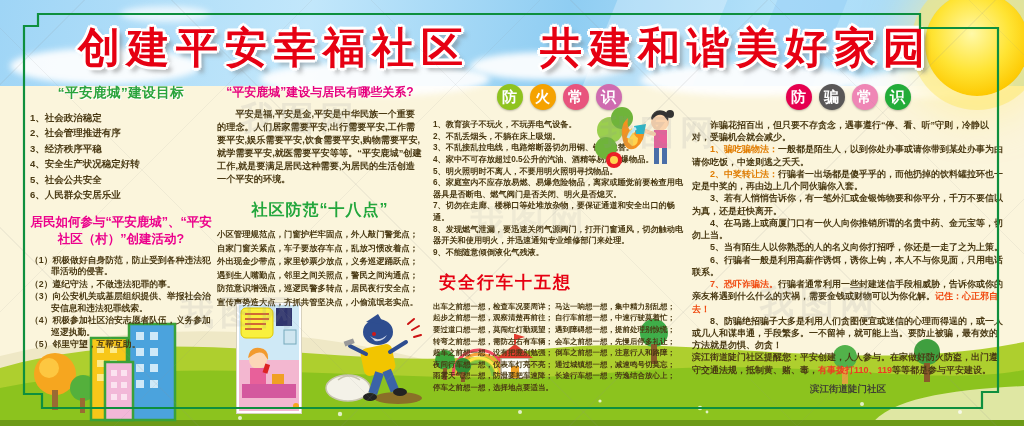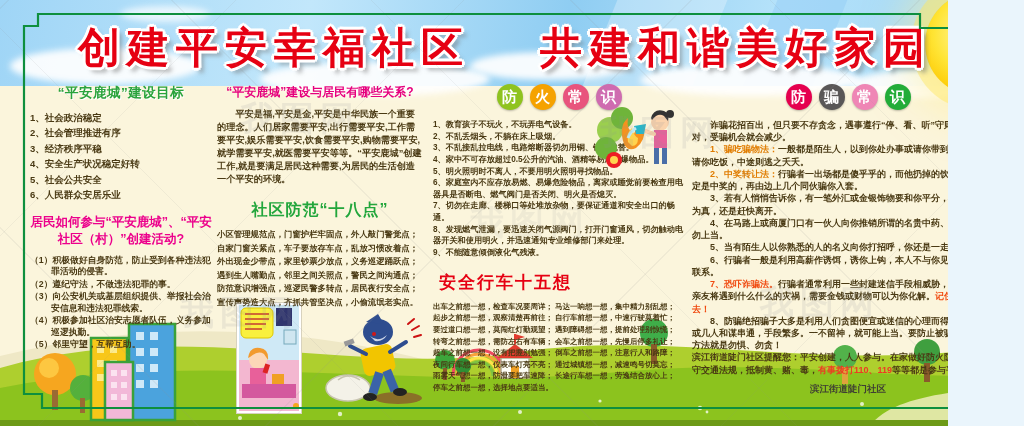--- a/index.html
+++ b/index.html
@@ -1,17 +1,17 @@
 <!DOCTYPE html>
 <html><head>
 <meta charset="utf-8">
 <style>
   html,body{margin:0;padding:0;}
   body{font-family:"Liberation Sans","DejaVu Sans",sans-serif;background:#eaf5fc;}
-  #board{position:relative;width:948px;height:426px;overflow:hidden;background:#fbf5dc;}
+  #board{position:relative;width:1024px;height:426px;overflow:hidden;background:#fbf5dc;}
 
   
   .sky{position:absolute;left:0;top:0;width:1024px;height:86px;
        background:linear-gradient(100deg,#9fd5f6 0%,#c2e7fb 30%,#8fcdf2 55%,#b5e2fa 75%,#9ed6f5 100%);z-index:1;}
   .shard{position:absolute;top:0;height:86px;background:rgba(255,255,255,.28);transform:skewX(-22deg);z-index:1;}
   .cloud{position:absolute;background:#fff;border-radius:50%;filter:blur(3px);opacity:.92;z-index:1;}
   .sun{position:absolute;left:925px;top:-8px;width:104px;height:104px;border-radius:50%;
        background:radial-gradient(circle at 45% 40%,#fff9a8 0%,#ffe434 45%,#fdc800 75%,#f8b500 100%);
        box-shadow:0 0 0 14px rgba(255,230,90,.45),0 0 36px 26px rgba(255,240,160,.5);z-index:1;}
 

